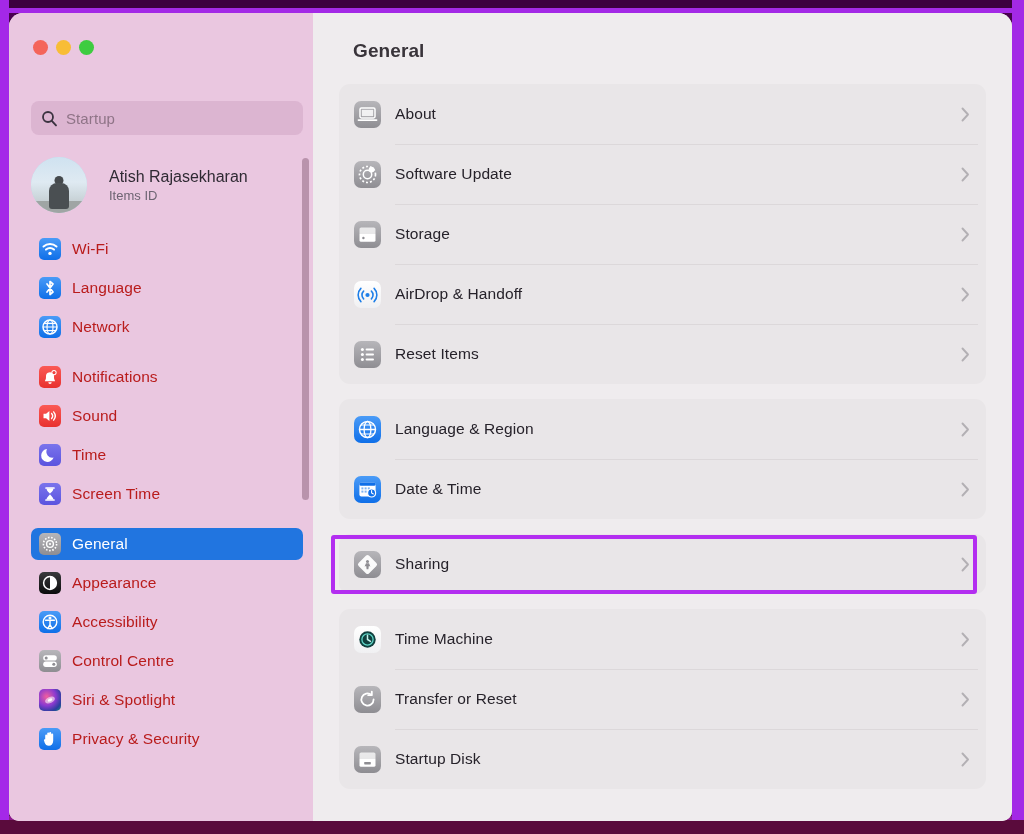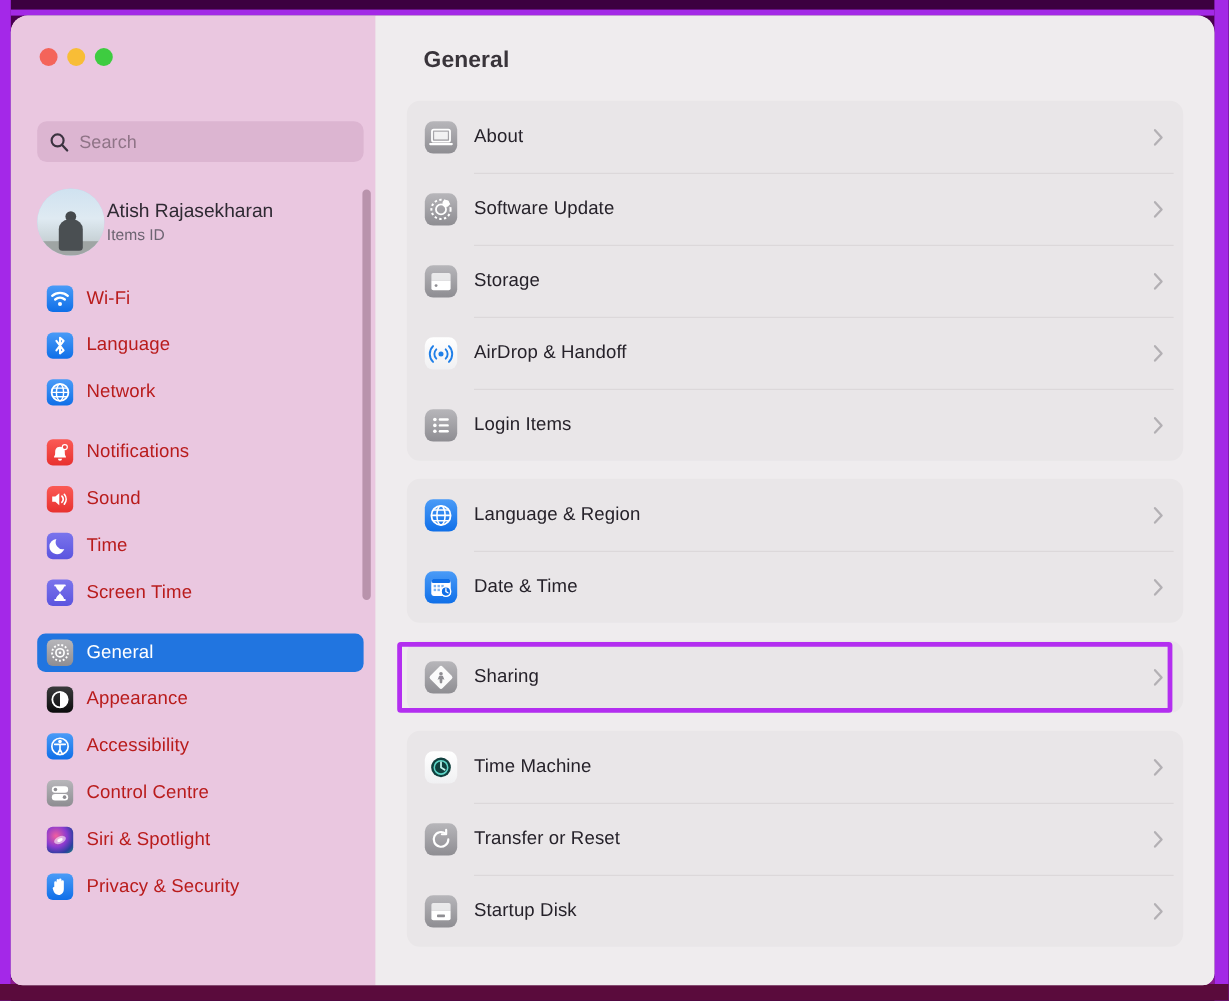--- a/index.html
+++ b/index.html
@@ -137,21 +137,21 @@
     position: absolute;
     left: 50%; top: 34%;
     transform: translateX(-50%);
     width: 9px; height: 9px; border-radius: 50%;
     background: #45494c;
   }
   .avatar .ground {
     position: absolute; left: 0; right: 0; bottom: 0; height: 22%;
     background: #9fa5a4;
   }
-  .account-text { margin-left: 2px; }
+  .account-text { margin-left: 22px; }
   .account-name {
     font-size: 16px;
     color: #2f2a33;
     line-height: 19px;
   }
   .account-sub {
     font-size: 13px;
     color: #6d6472;
     line-height: 16px;
     margin-top: 2px;
@@ -300,21 +300,21 @@
         <div class="tl green"></div>
       </div>
 
       <div class="search-box">
         <span class="search-icon">
           <svg viewBox="0 0 17 17" width="17" height="17">
             <circle cx="7" cy="7" r="5" fill="none" stroke="#3b3340" stroke-width="1.8"></circle>
             <line x1="10.8" y1="10.8" x2="15" y2="15.4" stroke="#3b3340" stroke-width="1.9" stroke-linecap="round"></line>
           </svg>
         </span>
-        <span class="search-placeholder">Search</span>
+        <span class="search-placeholder">Startup</span>
       </div>
 
       <div class="account-row">
         <div class="avatar">
           <div class="sky"></div>
           <div class="ground"></div>
           <div class="head"></div>
           <div class="figure"></div>
         </div>
         <div class="account-text">
@@ -536,21 +536,21 @@
             <span class="row-icon tile-gray">
               <svg viewBox="0 0 27 27" width="27" height="27">
                 <circle cx="8.4" cy="8.6" r="1.5" fill="#fff"></circle>
                 <circle cx="8.4" cy="13.5" r="1.5" fill="#fff"></circle>
                 <circle cx="8.4" cy="18.4" r="1.5" fill="#fff"></circle>
                 <rect x="11.6" y="7.6" width="8.4" height="2" rx="1" fill="#fff"></rect>
                 <rect x="11.6" y="12.5" width="8.4" height="2" rx="1" fill="#fff"></rect>
                 <rect x="11.6" y="17.4" width="8.4" height="2" rx="1" fill="#fff"></rect>
               </svg>
             </span>
-            <span class="row-label">Login Items</span>
+            <span class="row-label">Reset Items</span>
             <span class="chevron">
               <svg viewBox="0 0 9 15" width="9" height="15">
                   <path d="M1.5 1.5l5.5 6-5.5 6" fill="none" stroke="#b3b0b4" stroke-width="1.9" stroke-linecap="round" stroke-linejoin="round"></path>
                 </svg>
             </span>
           </div>
         </div>
 
         <div class="card">
           <div class="row">

